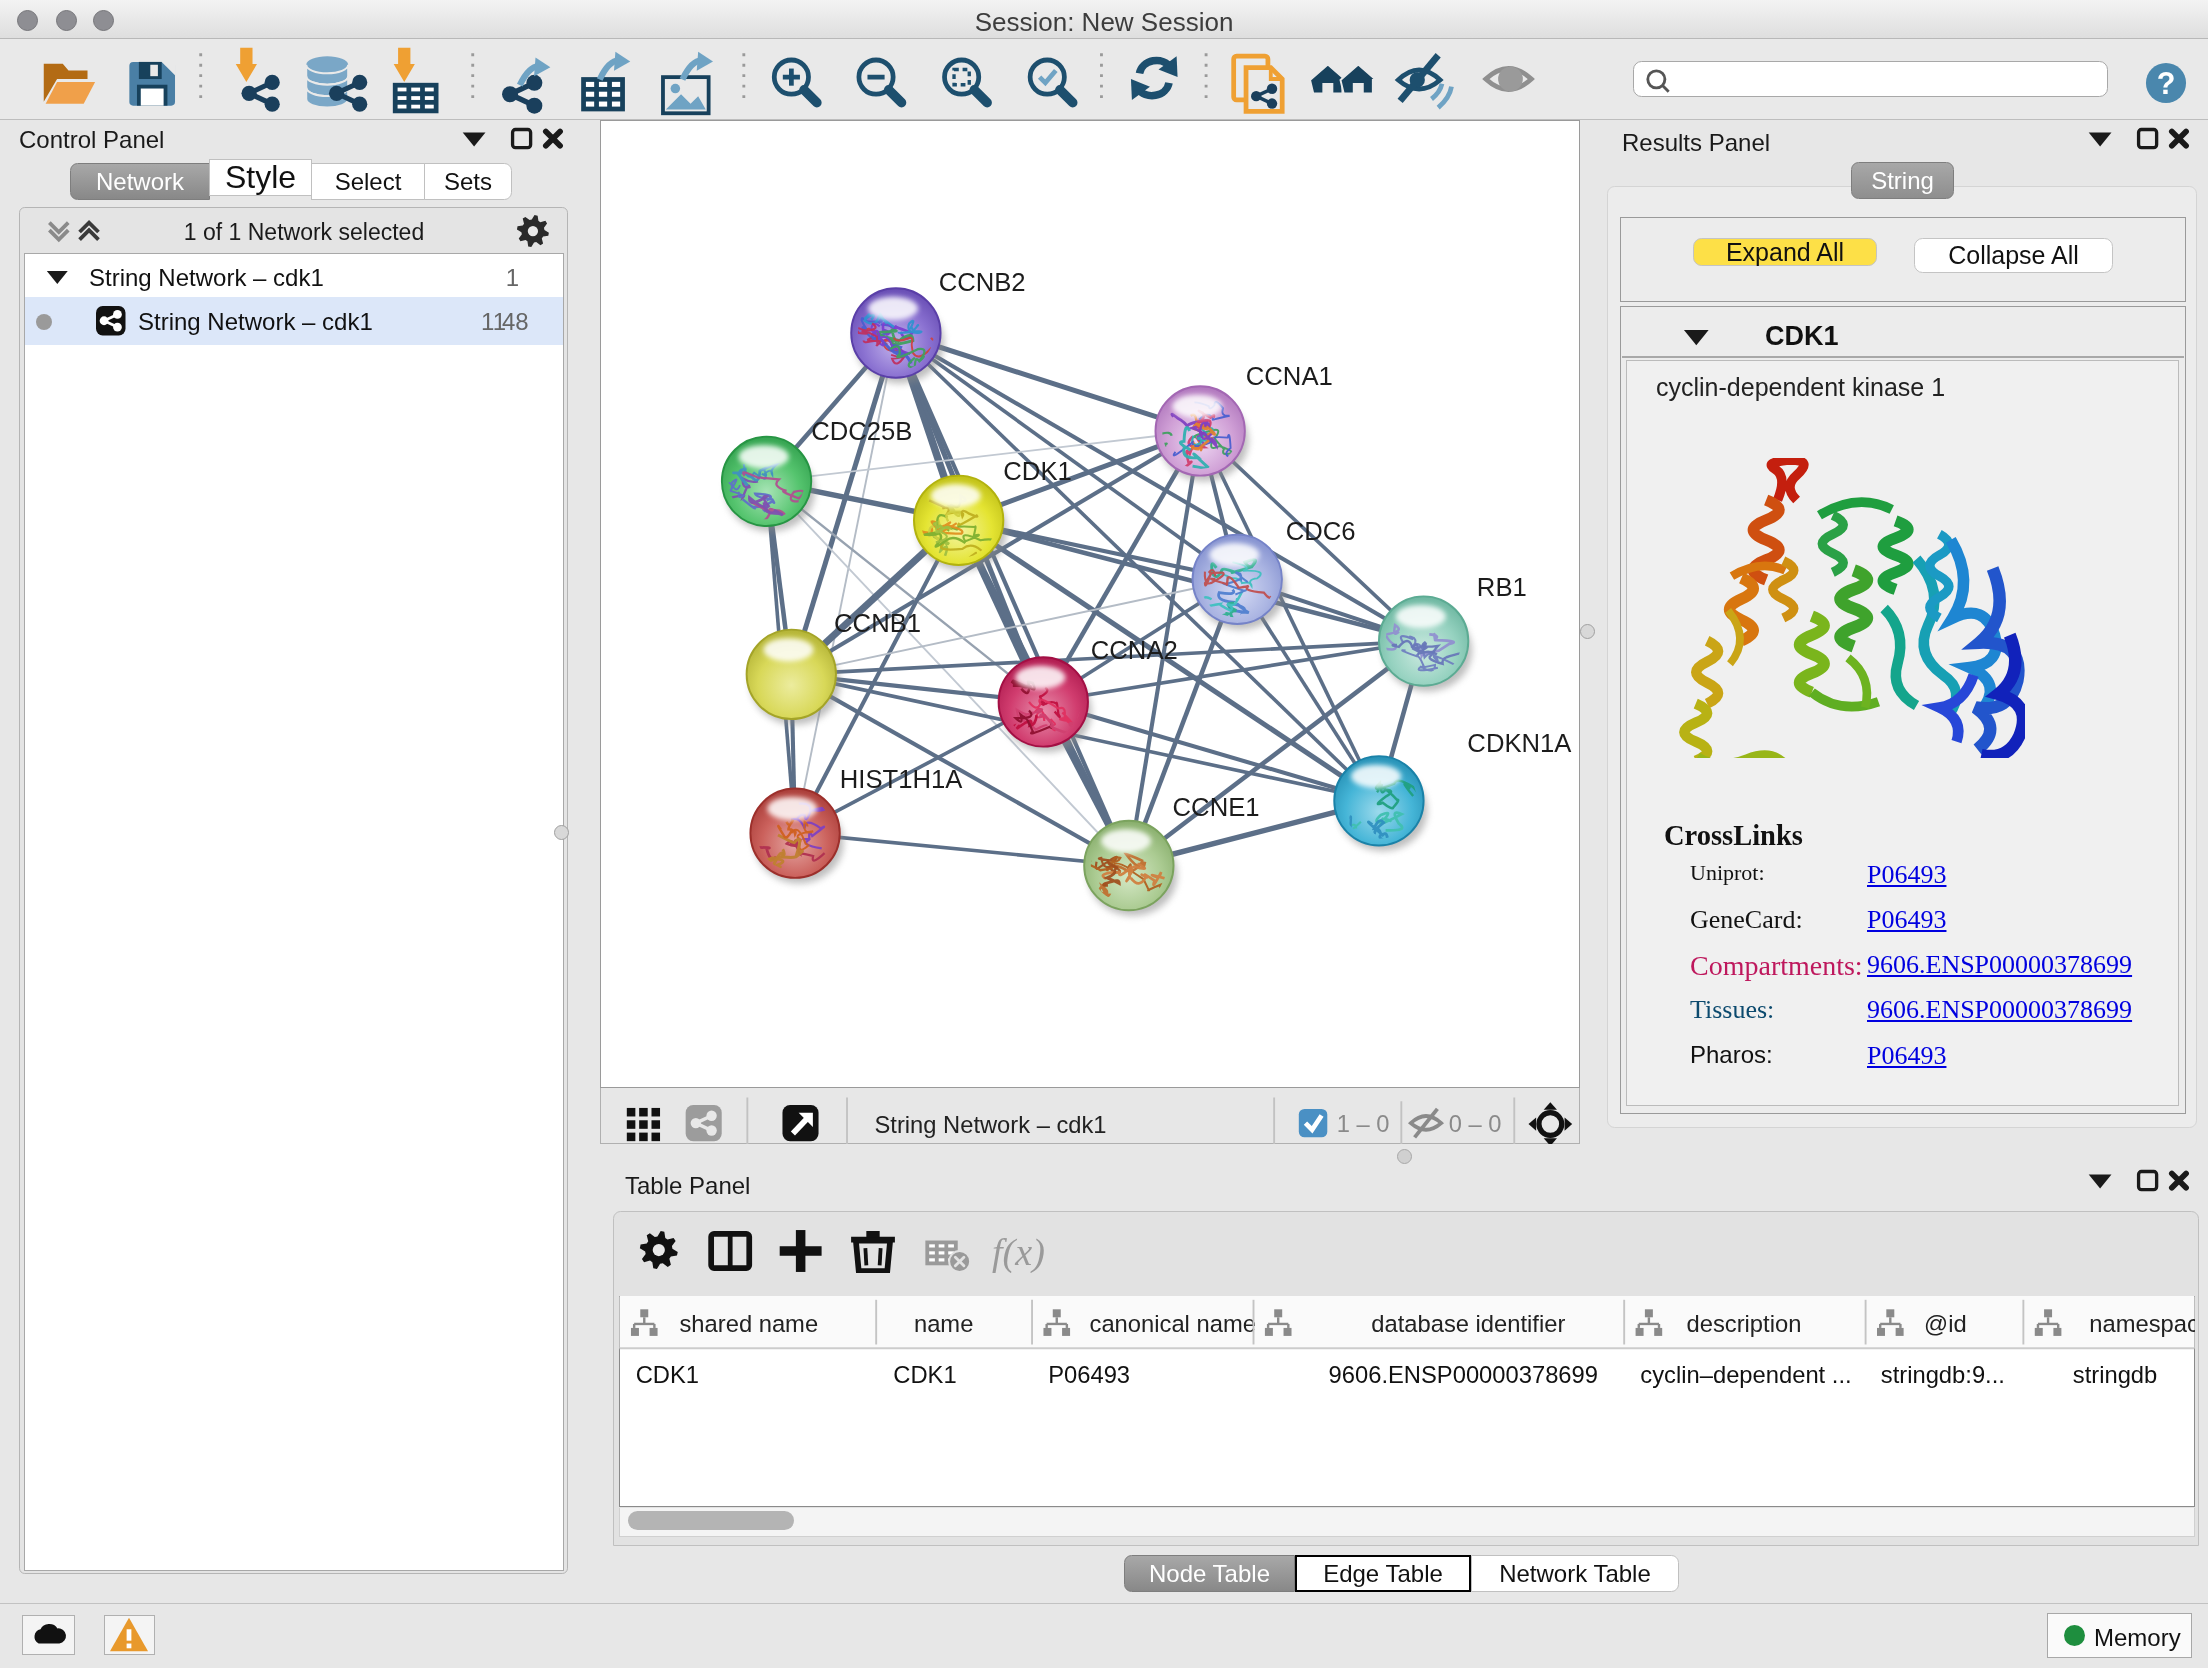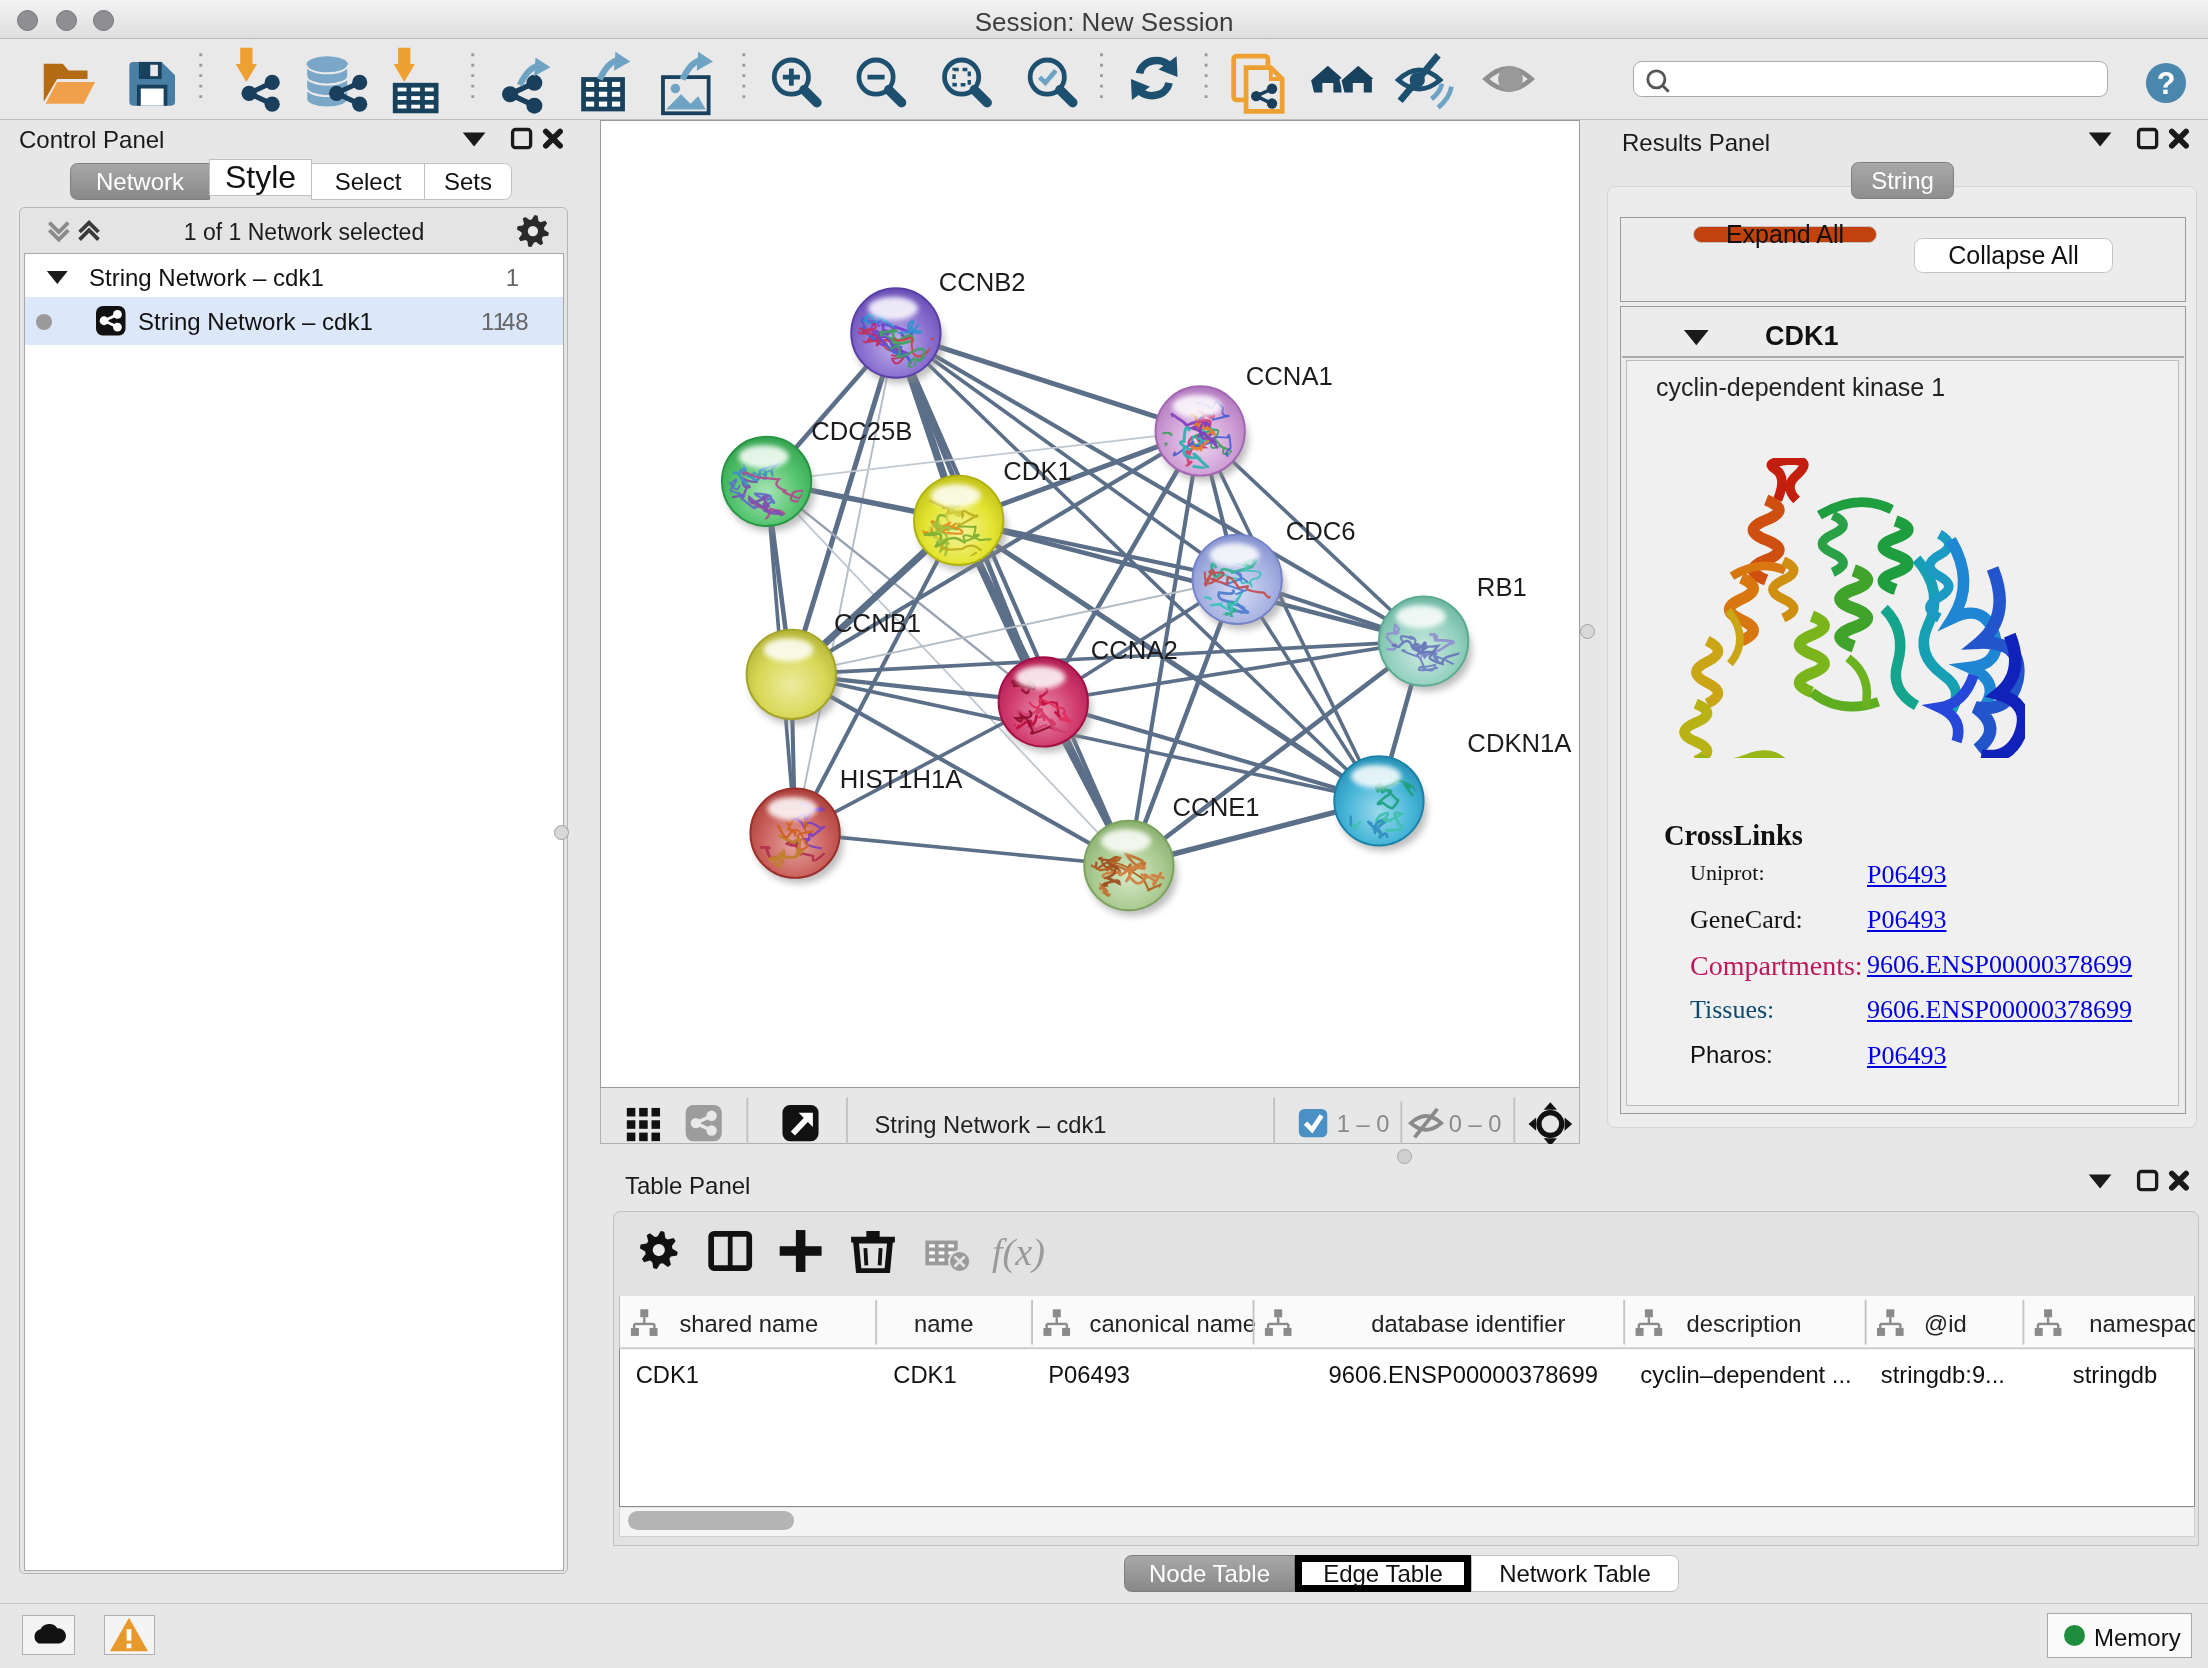--- a/index.html
+++ b/index.html
@@ -493,21 +493,21 @@
 <div style="position:absolute;left:1622px;top:129px;width:380px;height:27px;font-size:24px;color:#1a1a1a;">Results Panel</div>
 <div style="position:absolute;left:2083px;top:126px;width:114px;height:27px;"><svg width="114" height="27" viewBox="0 0 120 28" style="">
       <polygon points="6,6.5600000000000005 30,6.5600000000000005 18,21.439999999999998" fill="#1a1a1a"></polygon>
       <rect x="58.5" y="3.5" width="19" height="19" rx="3" fill="none" stroke="#1a1a1a" stroke-width="3.5"></rect>
       <line x1="93.5" y1="5.5" x2="108.5" y2="20.5" stroke="#1a1a1a" stroke-width="6" stroke-linecap="round"></line>
       <line x1="93.5" y1="20.5" x2="108.5" y2="5.5" stroke="#1a1a1a" stroke-width="6" stroke-linecap="round"></line>
     </svg></div>
 <div style="position:absolute;left:1607px;top:186px;width:590px;height:942px;background:#ececec;border:1px solid #d4d4d4;border-radius:7.6px;"></div>
 <div style="position:absolute;left:1851px;top:162px;width:103px;height:37px;background:linear-gradient(#a8a8a8,#8e8e8e);border:1px solid #7e7e7e;border-radius:7.6px;color:#fff;font-size:24px;display:flex;align-items:center;justify-content:center;">String</div>
 <div style="position:absolute;left:1620px;top:217px;width:566px;height:85px;background:#ececec;border:1.9px solid #9a9a9a;"></div>
-<div style="position:absolute;left:1693px;top:226px;width:184px;height:17px;background:#c2410c;border:1px solid #c4c4c4;border-radius:8.6px;font-size:25px;color:#111;display:flex;align-items:center;justify-content:center;">Expand All</div>
+<div style="position:absolute;left:1693px;top:238px;width:184px;height:28px;background:#fde047;border:1px solid #c4c4c4;border-radius:8.6px;font-size:25px;color:#111;display:flex;align-items:center;justify-content:center;">Expand All</div>
 <div style="position:absolute;left:1914px;top:238px;width:199px;height:35px;background:#fff;border:1px solid #c4c4c4;border-radius:8.6px;font-size:25px;color:#111;display:flex;align-items:center;justify-content:center;">Collapse All</div>
 <div style="position:absolute;left:1620px;top:306px;width:566px;height:808px;background:#ececec;border:1.9px solid #9a9a9a;"></div>
 <div style="position:absolute;left:1683px;top:327px;width:28.5px;height:23px;"><svg width="28.5" height="23" viewBox="0 0 30 24" style="">
       <polygon points="1,2.9399999999999995 27,2.9399999999999995 14,19.060000000000002" fill="#1a1a1a"></polygon>
     </svg></div>
 <div style="position:absolute;left:1765px;top:321px;width:190px;height:28.5px;font-size:27px;font-weight:bold;color:#111;">CDK1</div>
 <div style="position:absolute;left:1622px;top:356px;width:562px;height:1.9px;background:#a8a8a8;"></div>
 <div style="position:absolute;left:1626px;top:360px;width:553px;height:746px;background:#f0f0f0;border:1px solid #bbb;"></div>
 <div style="position:absolute;left:1656px;top:373px;width:418px;height:27px;font-size:25px;color:#222;">cyclin-dependent kinase 1</div>
 <div style="position:absolute;left:1671px;top:458px;width:354px;height:300px;"><svg width="354" height="300" viewBox="0 0 372 315" style="">
@@ -644,21 +644,21 @@
       <text x="288" y="92" font-size="25" fill="#111" font-family="Liberation Sans">CDK1</text>
       <text x="451" y="92" font-size="25" fill="#111" font-family="Liberation Sans">P06493</text>
       <text x="746" y="92" font-size="25" fill="#111" font-family="Liberation Sans">9606.ENSP00000378699</text>
       <text x="1074" y="92" font-size="25" fill="#111" font-family="Liberation Sans">cyclin–dependent ...</text>
       <text x="1327" y="92" font-size="25" fill="#111" font-family="Liberation Sans">stringdb:9...</text>
       <text x="1529" y="92" font-size="25" fill="#111" font-family="Liberation Sans">stringdb</text>
     </svg></div>
 <div style="position:absolute;left:619px;top:1508px;width:1576px;height:28.5px;background:#f4f4f4;border:1px solid #d0d0d0;border-top:none;"></div>
 <div style="position:absolute;left:628px;top:1511px;width:166px;height:19px;background:#b4b4b4;border-radius:9.5px;"></div>
 <div style="position:absolute;left:1124px;top:1555px;width:171px;height:40px;height:37px;border:1px solid #c0c0c0;font-size:24px;display:flex;align-items:center;justify-content:center;border-radius:7.6px 0 0 7.6px;background:linear-gradient(#a8a8a8,#888);color:#fff;border-color:#7e7e7e;">Node Table</div>
-<div style="position:absolute;left:1295px;top:1555px;width:176px;height:40px;height:37px;border:7px solid #000000;font-size:24px;display:flex;align-items:center;justify-content:center;background:#fff;color:#111;">Edge Table</div>
+<div style="position:absolute;left:1295px;top:1555px;width:176px;height:40px;height:37px;border:2px solid #000000;font-size:24px;display:flex;align-items:center;justify-content:center;background:#fff;color:#111;">Edge Table</div>
 <div style="position:absolute;left:1471px;top:1555px;width:208px;height:40px;height:37px;border:1px solid #c0c0c0;font-size:24px;display:flex;align-items:center;justify-content:center;border-radius:0 7.6px 7.6px 0;background:#fff;color:#111;">Network Table</div>
 <div style="position:absolute;left:0px;top:1603px;width:2208px;height:1px;background:#c2c2c2;"></div>
 <div style="position:absolute;left:22px;top:1615px;width:53px;height:40px;background:#f4f4f4;border:1.9px solid #b0b0b0;"></div>
 <div style="position:absolute;left:25px;top:1619px;width:48px;height:32px;"><svg width="48" height="32" viewBox="0 0 50 34" style="">
       <path d="M 14 26 a 8 8 0 0 1 2 -15 a 10 9 0 0 1 18 -1 a 7 7 0 0 1 2 16 Z" fill="#111"></path>
     </svg></div>
 <div style="position:absolute;left:104px;top:1615px;width:51px;height:40px;background:#f4f4f4;border:1.9px solid #b0b0b0;"></div>
 <div style="position:absolute;left:108px;top:1615px;width:42px;height:39px;"><svg width="42" height="39" viewBox="0 0 44 41" style="">
       <path d="M 22 3 L 42 38 L 2 38 Z" fill="#e8992c"></path>
       <rect x="19.5" y="15" width="5" height="12" fill="#fff"></rect>

